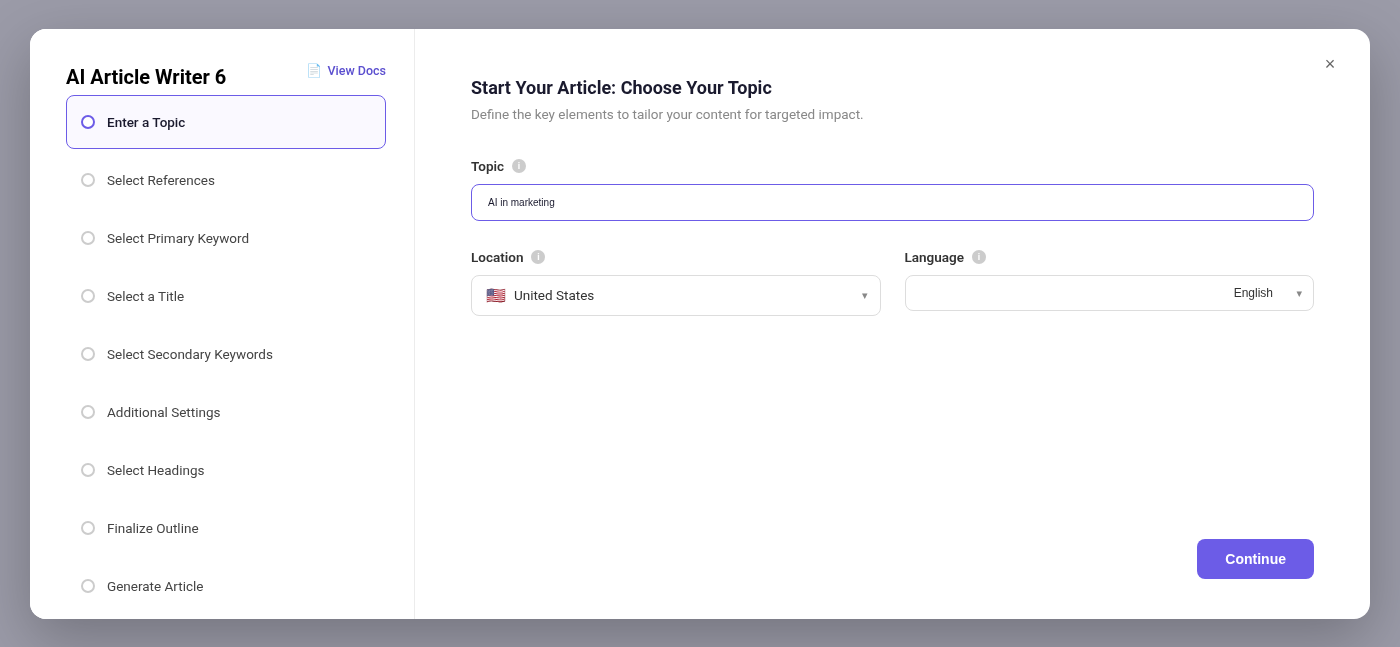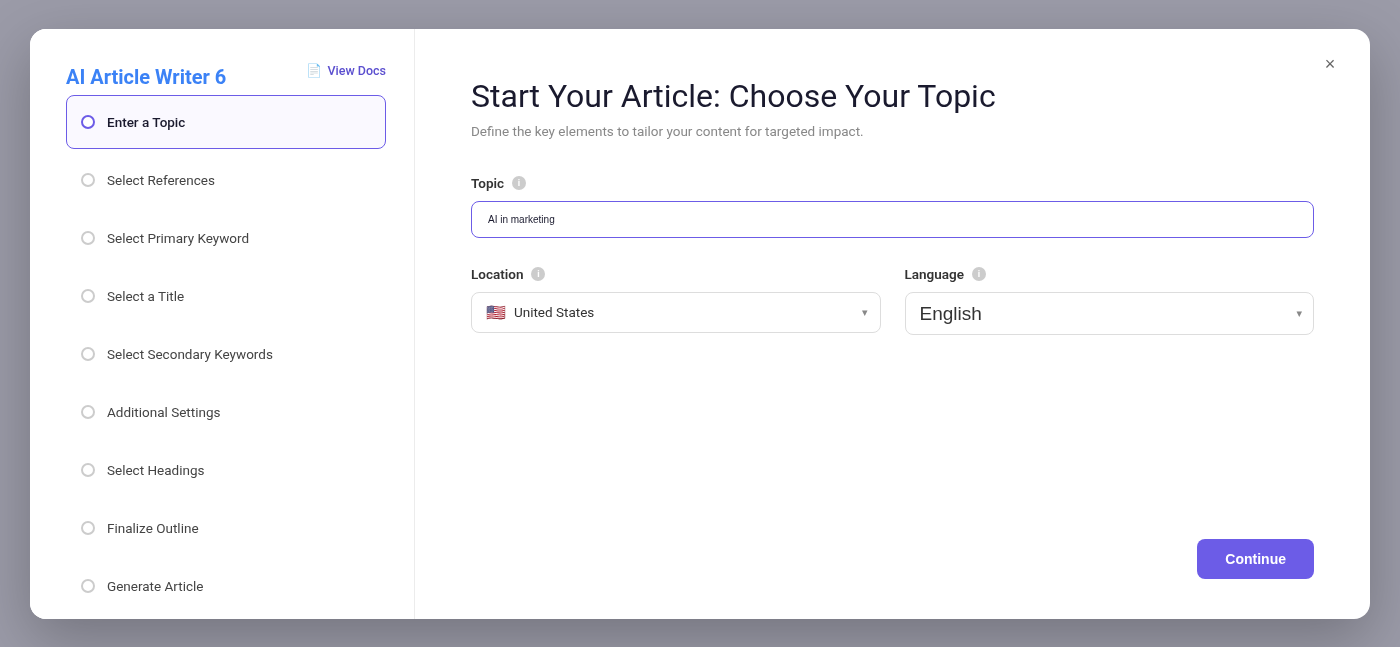--- a/index.html
+++ b/index.html
@@ -42,21 +42,21 @@
       background: #fff;
       border-right: 1px solid #ececec;
       padding: 36px 28px 28px 36px;
       display: flex;
       flex-direction: column;
     }
 
     .app-title {
       font-size: 20px;
       font-weight: 700;
-      color: #3b82f6;
+      color: #000000;
       margin-bottom: 6px;
     }
 
     .app-subtitle {
       font-size: 12.5px;
       color: #666;
       line-height: 1.5;
       margin-bottom: 28px;
     }
 
@@ -142,22 +142,22 @@
       background: transparent;
       cursor: pointer;
       display: flex;
       align-items: center;
       justify-content: center;
       font-size: 18px;
       color: #666;
     }
 
     .main-title {
-      font-size: 32px;
-      font-weight: 400;
+      font-size: 18px;
+      font-weight: 700;
       color: #1a1a2e;
       margin-bottom: 8px;
     }
 
     .main-subtitle {
       font-size: 13.5px;
       color: #888;
       margin-bottom: 36px;
     }
 
@@ -208,26 +208,27 @@
 
     .select-wrapper {
       position: relative;
     }
 
     .select-dropdown {
       width: 100%;
       padding: 10px 40px 10px 14px;
       border: 1.5px solid #ddd;
       border-radius: 8px;
-      font-size: 19px;
+      font-size: 12px;
       color: #333;
       background: #fff;
       appearance: none;
       cursor: pointer;
       outline: none;
+      text-align: right;
     }
 
     .select-chevron {
       position: absolute;
       right: 12px;
       top: 50%;
       transform: translateY(-50%);
       pointer-events: none;
       color: #888;
       font-size: 11px;

